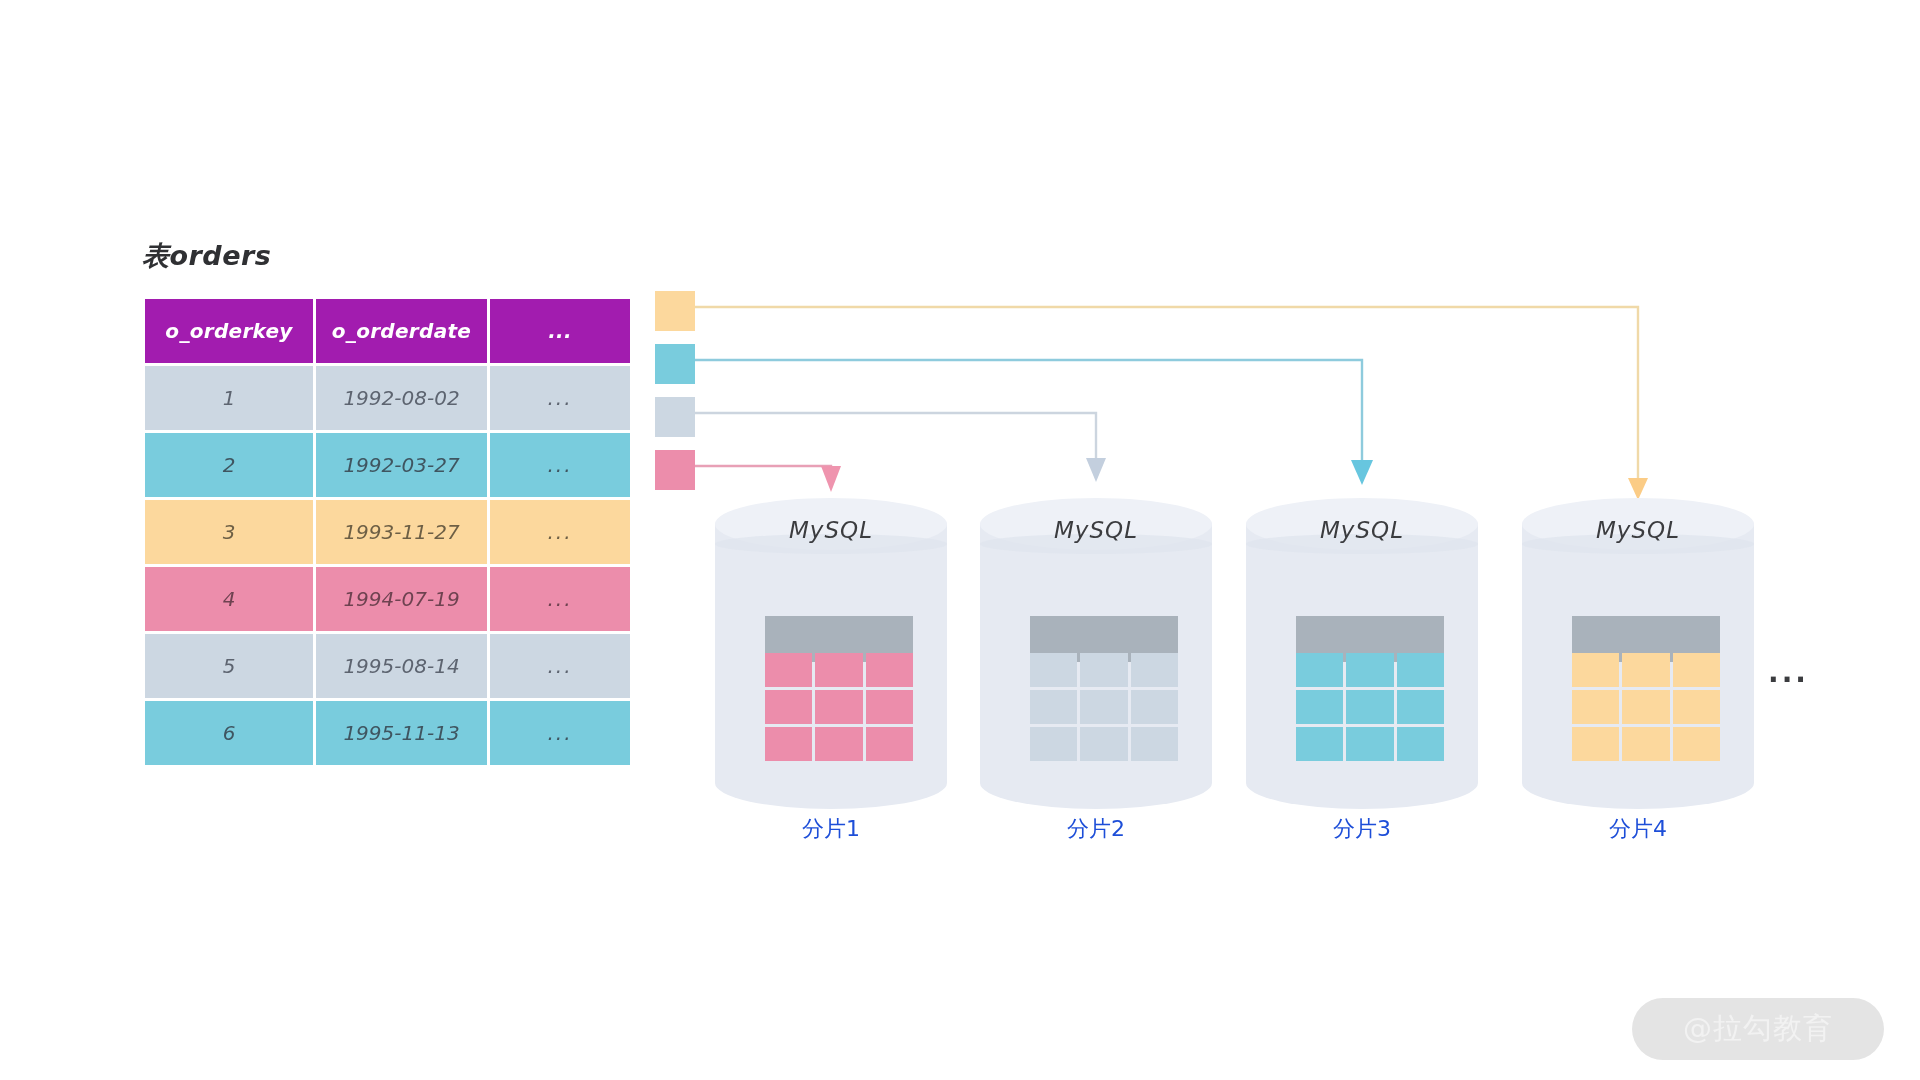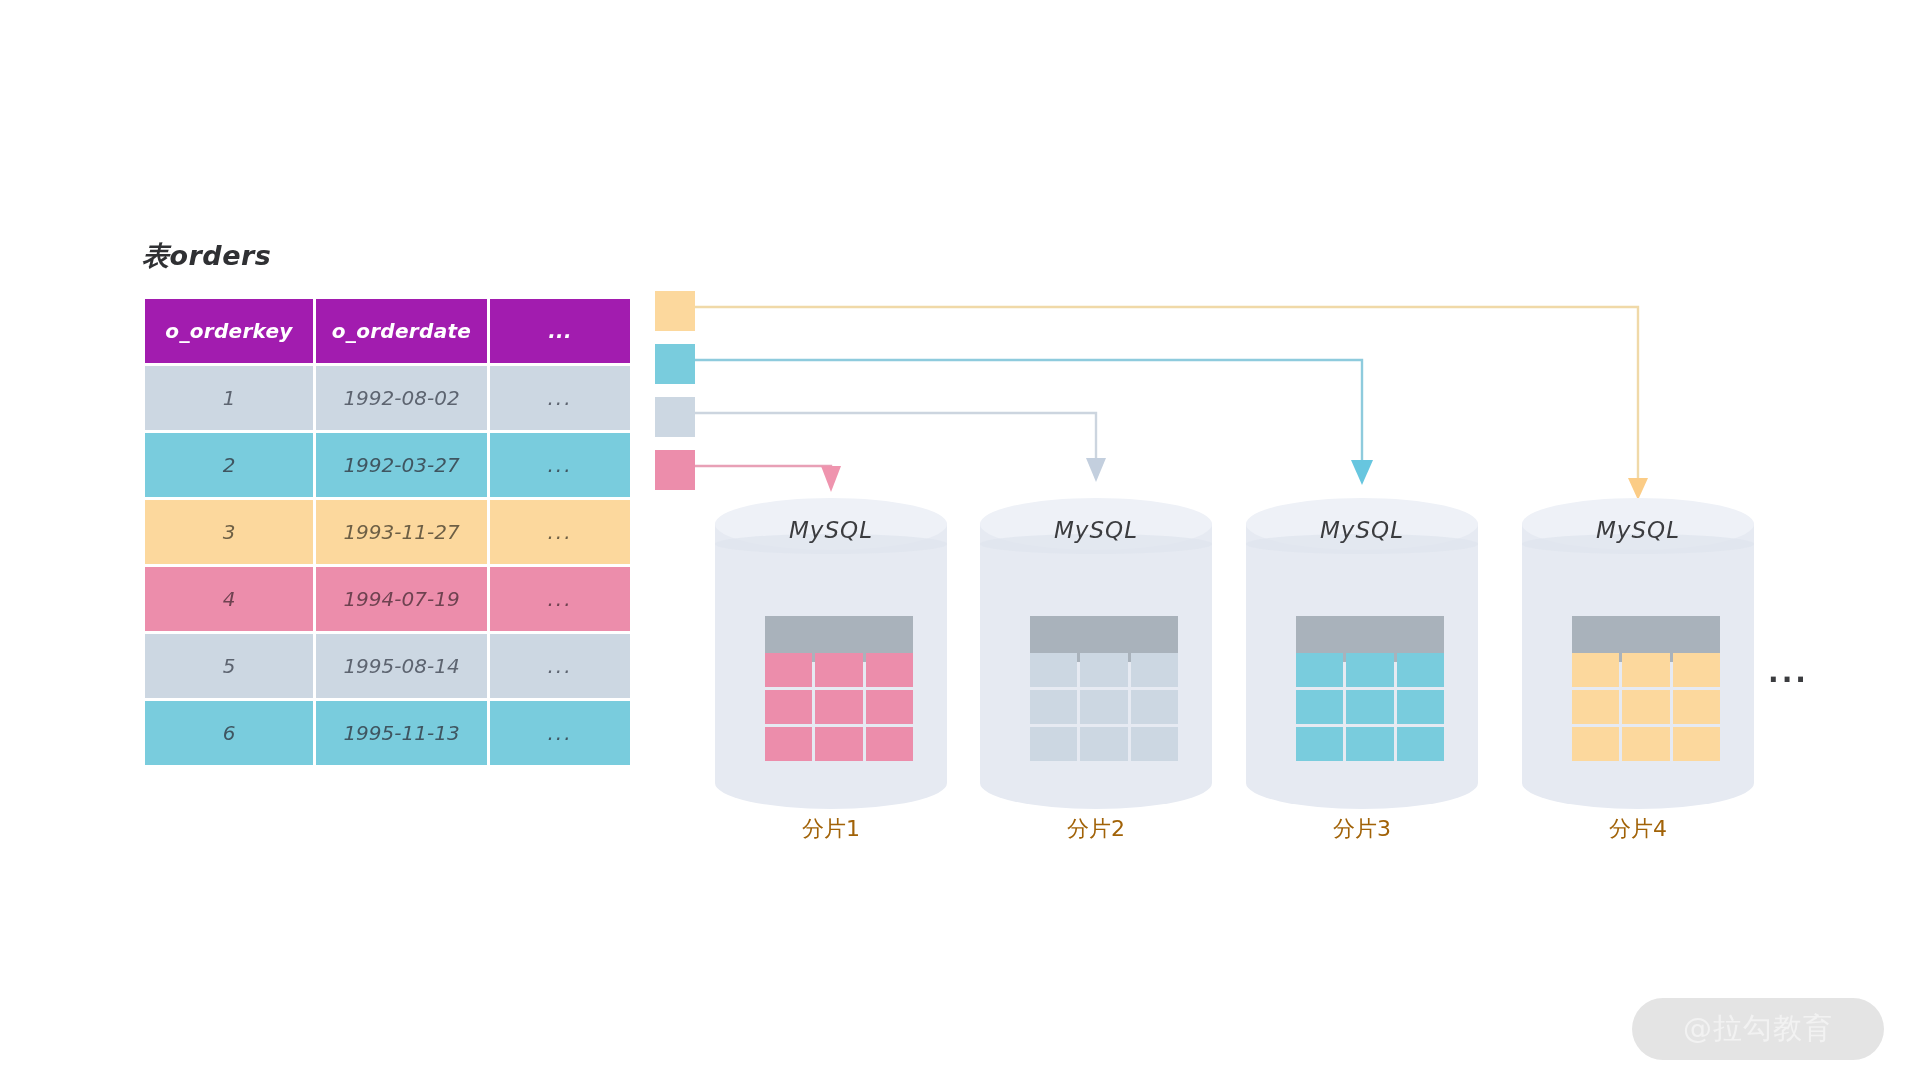--- a/index.html
+++ b/index.html
@@ -79,21 +79,21 @@
     display:grid;grid-template-columns:repeat(3,1fr);
     grid-auto-rows:34px;gap:3px;z-index:4;
   }
   .minitbl .hdr{grid-column:1/4;background:#a9b2bb;height:46px}
   .m-pink{background:#ec8dab}
   .m-gray{background:#ccd7e2}
   .m-cyan{background:#79ccdd}
   .m-yellow{background:#fcd89d}
   .shard-label{
     position:absolute;top:316px;left:0;width:232px;
-    text-align:center;font-size:22px;color:#a16207;
+    text-align:center;font-size:22px;color:#1d4ed8;
   }
 
   
   .tail-dots{
     position:absolute;left:1768px;top:640px;
     font-size:28px;font-weight:700;color:#3b3c3f;letter-spacing:3px;
   }
 
   
   .watermark{

